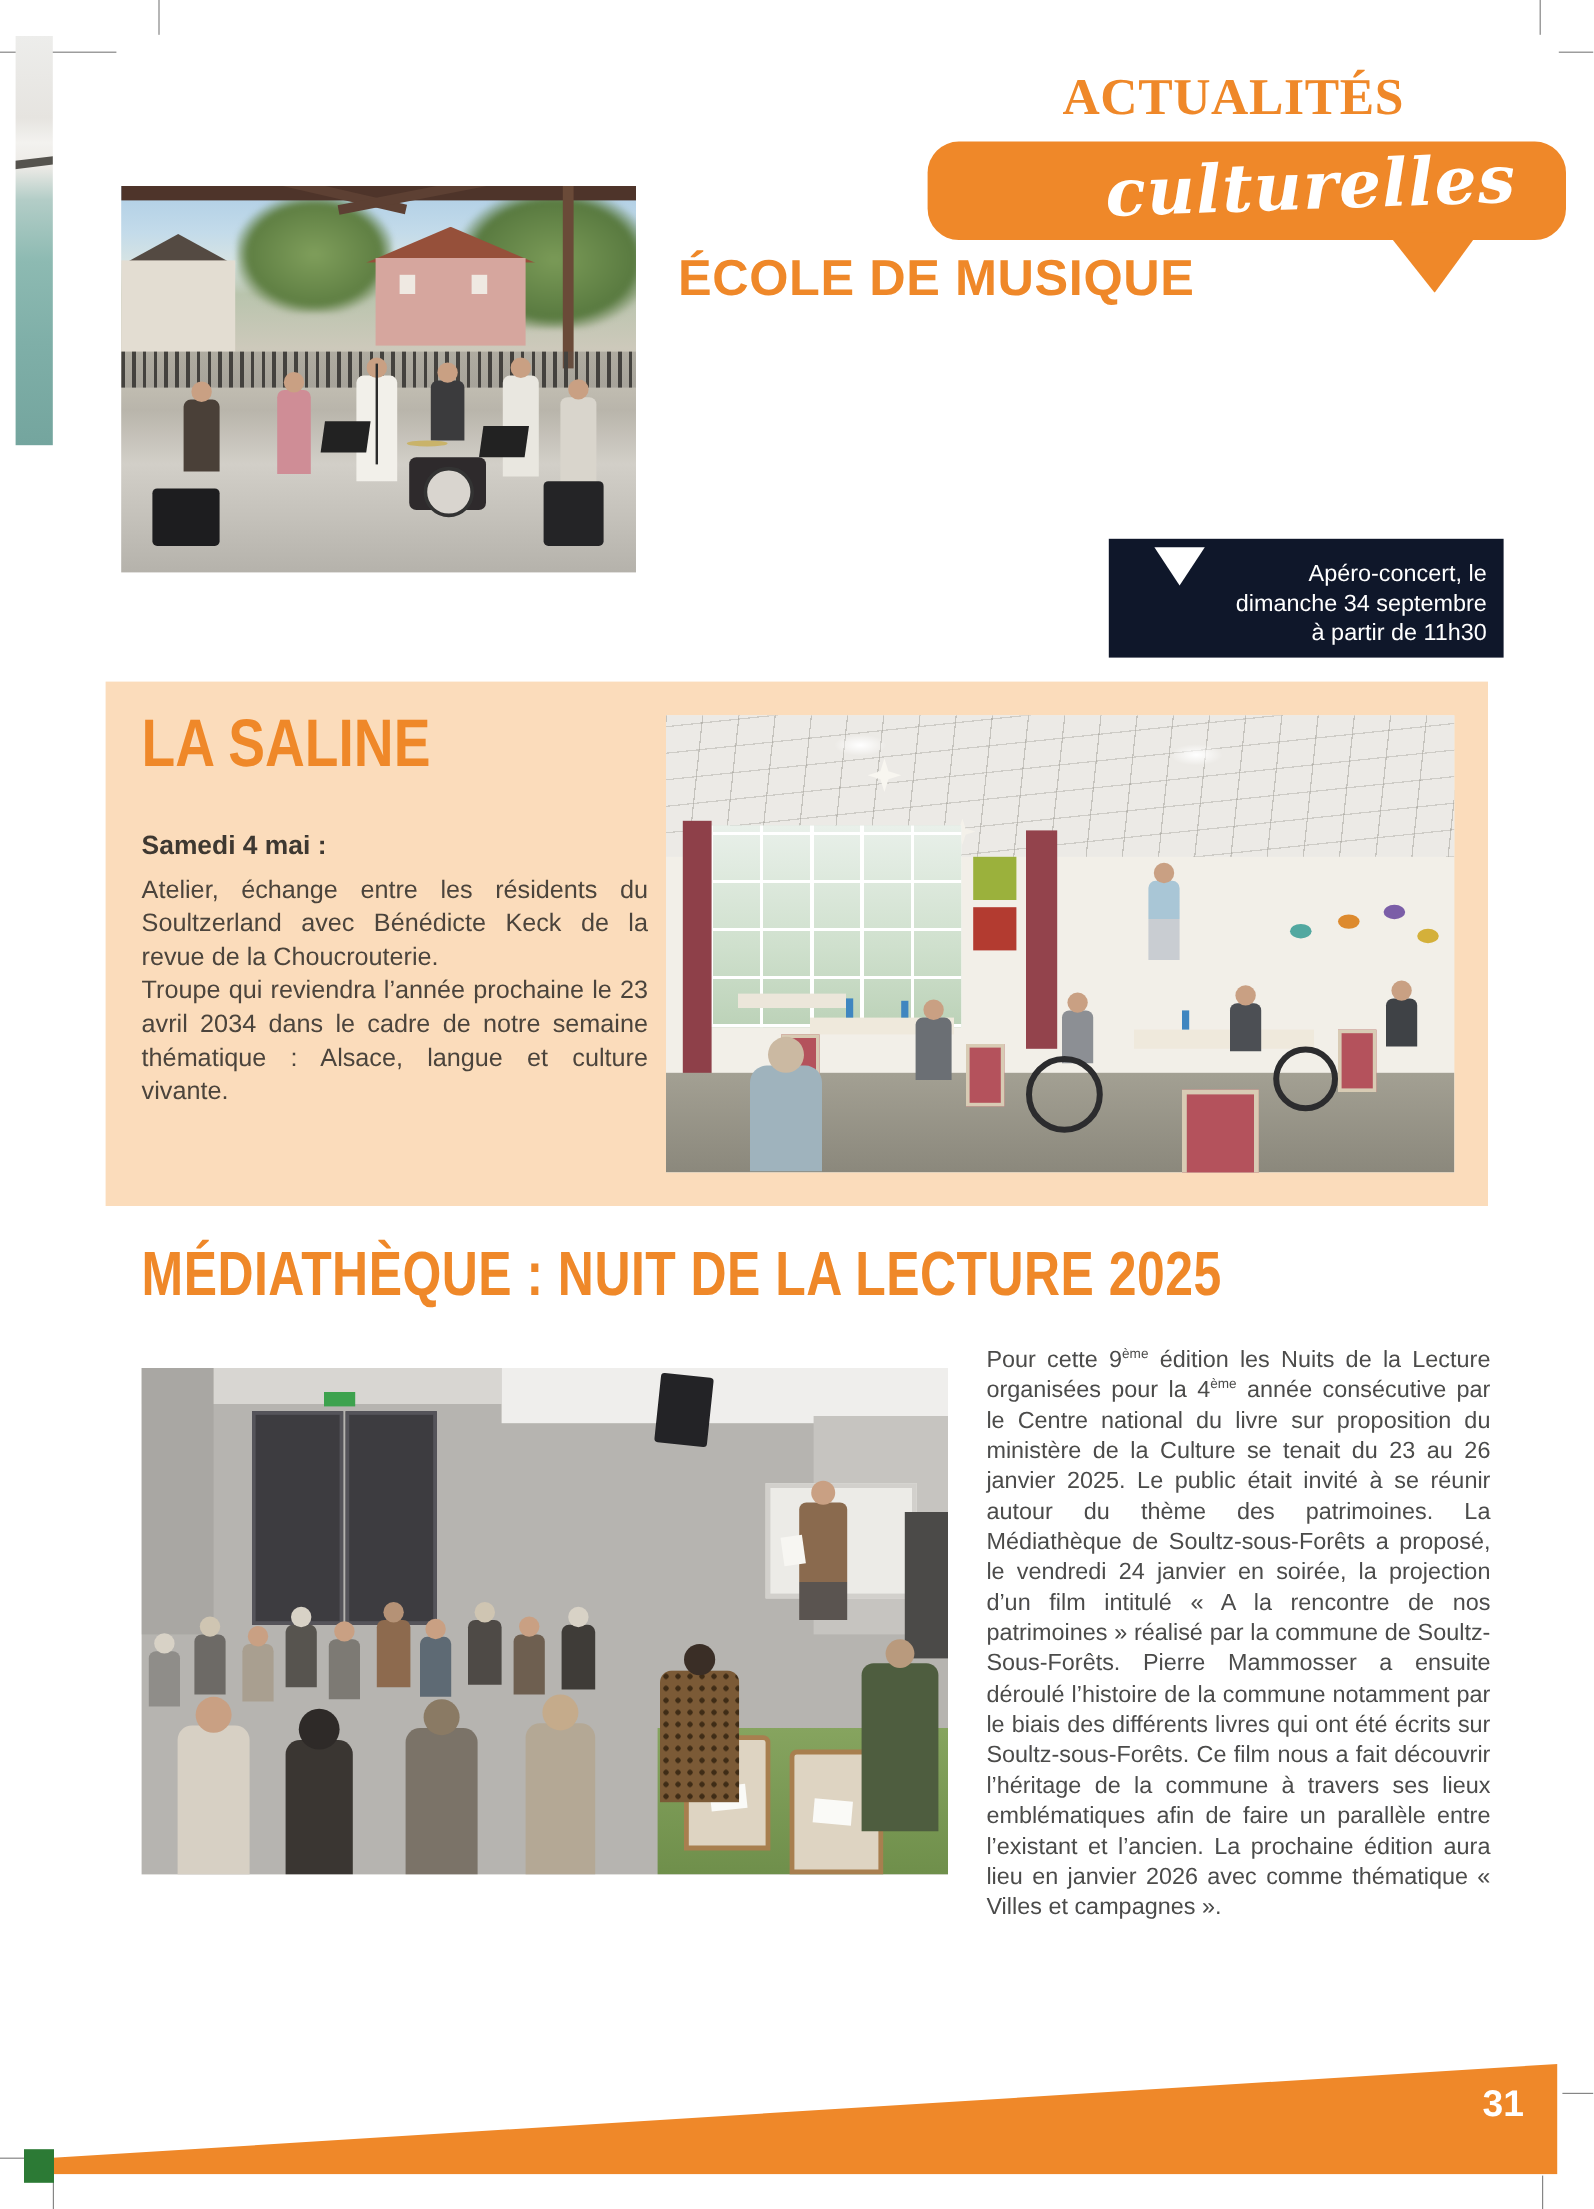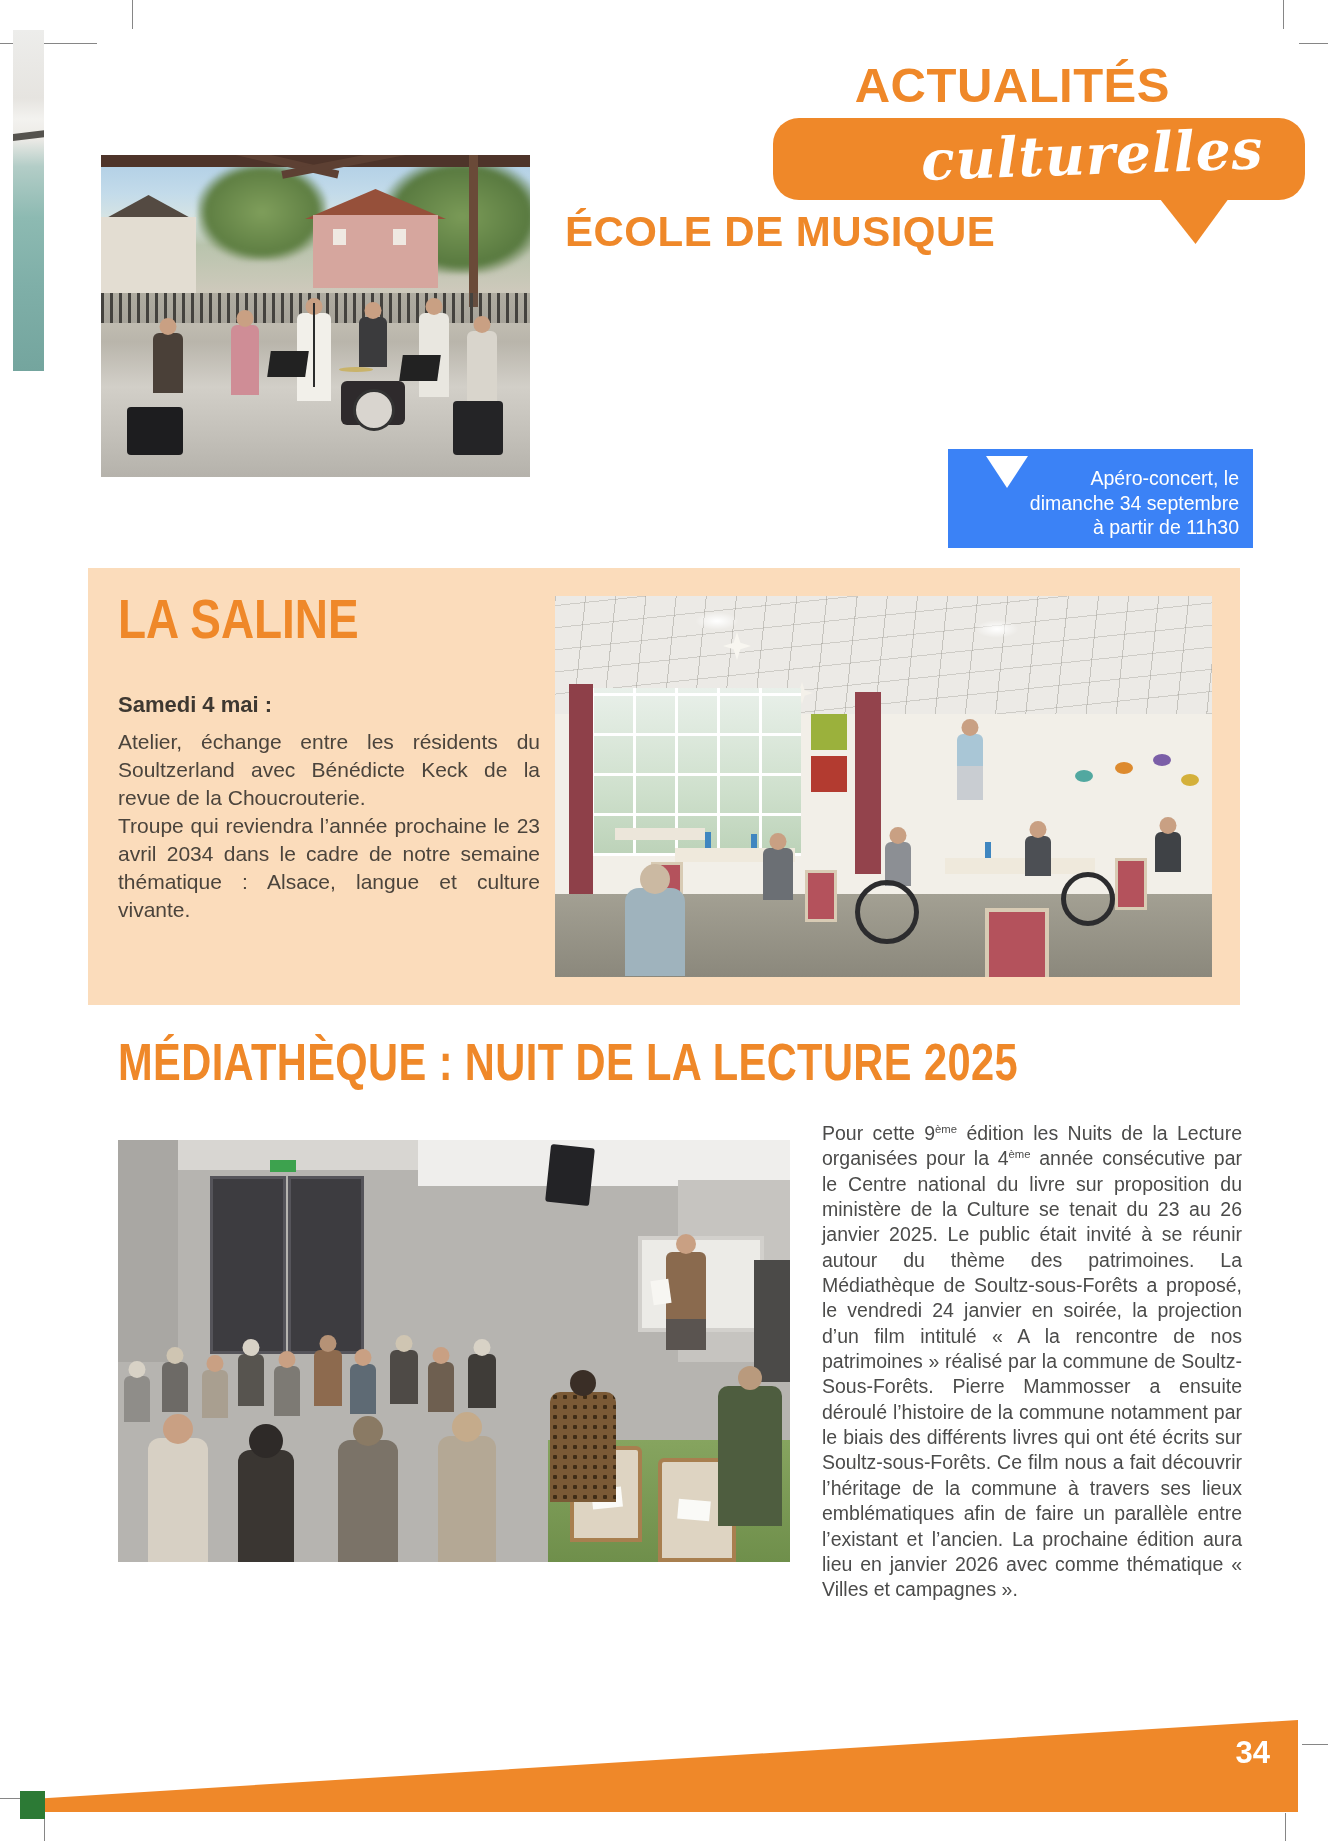--- a/index.html
+++ b/index.html
@@ -4,36 +4,36 @@
 <style>
   html,body{margin:0;padding:0;background:#ffffff;}
   .page{position:relative;width:1328px;height:1841px;background:#fff;overflow:hidden;
         font-family:"Liberation Sans",sans-serif;color:#4b4b4a;}
   i{display:block;position:absolute;font-style:normal;}
 
   
   .mark{position:absolute;background:#868686;}
 
   
-  .kicker{position:absolute;top:57px;right:158px;font-size:49px;font-weight:bold;
-          color:#EF8829;letter-spacing:.5px;}
+  .kicker{position:absolute;top:57px;right:158px;font-size:43px;font-weight:bold;
+          color:#EF8829;letter-spacing:.5px;font-family:Liberation Serif, serif;}
   .bubble{position:absolute;left:773px;top:118px;width:532px;height:82px;background:#EF8829;
           border-radius:26px;}
   .bubble-tail{position:absolute;left:1156px;top:194px;width:76px;height:50px;background:#EF8829;
           clip-path:polygon(0 0,100% 0,52% 100%);}
   .script{position:absolute;right:42px;top:4px;color:#fff;font-family:"DejaVu Serif",serif;
           font-style:italic;font-weight:bold;font-size:55px;transform:rotate(-2deg);letter-spacing:1px;}
 
   
   .h-orange{color:#EF8829;font-weight:bold;}
   .ecole-title{position:absolute;left:565px;top:208px;font-size:42px;letter-spacing:.5px;}
   .ecole-body{position:absolute;left:565px;top:281px;width:656px;font-size:21px;line-height:1.37;
               text-align:justify;}
   
-  .callout-box{position:absolute;left:948px;top:449px;width:305px;height:99px;background:#3b82f6;}
+  .callout-box{position:absolute;left:924px;top:449px;width:329px;height:99px;background:#0f172a;}
   .callout-text{position:absolute;right:14px;bottom:9px;left:10px;color:#fff;font-size:19.5px;
                 line-height:1.24;text-align:right;}
   .callout-arrow{position:absolute;left:38px;top:7px;width:0;height:0;
                  border-left:21px solid transparent;border-right:21px solid transparent;
                  border-top:32px solid #ffffff;}
   .callout-label{position:absolute;left:944px;top:416px;width:224px;height:45px;background:#fff;
                  border:4px solid #EF8829;border-radius:12px;display:flex;align-items:center;
                  justify-content:center;font-weight:bold;font-size:20.5px;color:#EF8829;z-index:2;box-sizing:border-box;}
 
   
@@ -299,17 +299,17 @@
       </div>
     <div class="fig" style="left:320px;top:296px;width:58px;height:126px;">
         <span class="torso" style="background:#b4a895;border-radius:12px 12px 0 0;"></span>
         <span class="head" style="width:30px;height:30px;top:-24px;background:#c5ab8b;"></span>
       </div>
   </div>
 
   <p class="media-body" style="margin:0;">Pour cette 9<sup>ème</sup> édition les Nuits de la Lecture organisées pour la 4<sup>ème</sup> année consécutive par le Centre national du livre sur proposition du ministère de la Culture se tenait du 23 au 26 janvier 2025. Le public était invité à se réunir autour du thème des patrimoines. La Médiathèque de Soultz-sous-Forêts a proposé, le vendredi 24 janvier en soirée, la projection d’un film intitulé « A la rencontre de nos patrimoines » réalisé par la commune de Soultz-Sous-Forêts. Pierre Mammosser a ensuite déroulé l’histoire de la commune notamment par le biais des différents livres qui ont été écrits sur Soultz-sous-Forêts. Ce film nous a fait découvrir l’héritage de la commune à travers ses lieux emblématiques afin de faire un parallèle entre l’existant et l’ancien. La prochaine édition aura lieu en janvier 2026 avec comme thématique « Villes et campagnes ».</p>
 
   <div class="wedge">
-    <div class="pagenum">34</div>
+    <div class="pagenum">31</div>
   </div>
   <div class="green-sq"></div>
 
 </div>
 
 </body></html>

